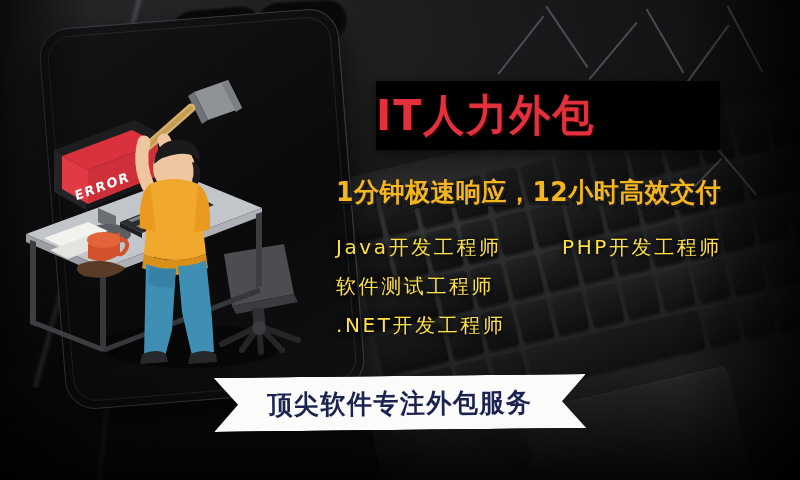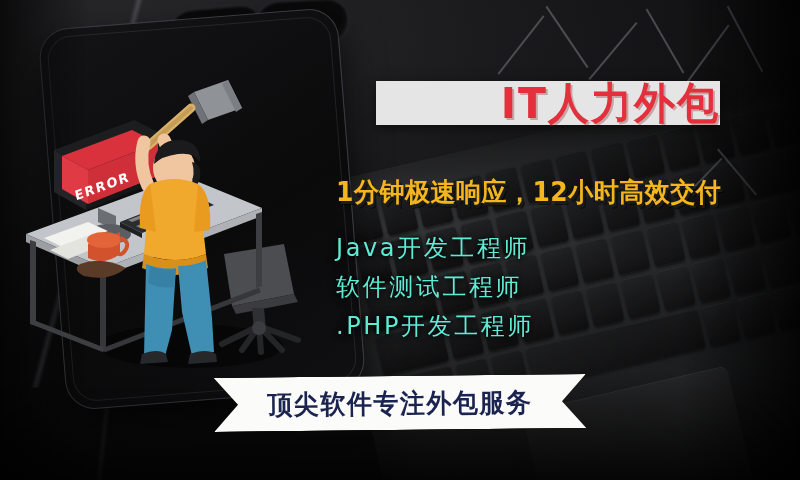--- a/index.html
+++ b/index.html
@@ -75,36 +75,36 @@
       background:linear-gradient(270deg,rgba(0,0,0,.82),rgba(0,0,0,0));}
   .bottom-band{position:absolute;left:0;bottom:0;width:800px;height:110px;
       background:linear-gradient(0deg,rgba(0,0,0,.80),rgba(0,0,0,0));}
   .left-band{position:absolute;left:0;top:0;width:90px;height:480px;
       background:linear-gradient(90deg,rgba(0,0,0,.70),rgba(0,0,0,0));}
 
   
   .illo{position:absolute;left:16px;top:58px;width:320px;height:330px;}
 
   
-  .title-plate{position:absolute;left:376px;top:81px;width:344px;height:44px;
-      background:#e5e5e5;box-shadow:0 3px 12px rgba(0,0,0,.55);
-      display:flex;align-items:center;justify-content:flex-end;}
+  .title-plate{position:absolute;left:376px;top:81px;width:344px;height:69px;
+      background:#000000;box-shadow:0 3px 12px rgba(0,0,0,.55);
+      display:flex;align-items:center;justify-content:flex-start;}
   .title-txt{color:#e3303c;font-size:41px;font-weight:900;letter-spacing:2px;
       font-family:"DejaVu Sans","Liberation Sans",sans-serif;
       transform:scaleY(1.06);white-space:nowrap;
       text-shadow:2px 2px 0 rgba(120,0,8,.28);}
 
   .subtitle{position:absolute;left:336px;top:176px;width:444px;
       color:#f4b51f;font-size:25px;font-weight:900;letter-spacing:.5px;white-space:nowrap;
       font-family:"DejaVu Sans","Liberation Sans",sans-serif;transform:scaleY(1.05);
       text-shadow:2px 2px 0 #1b1b1b,3px 3px 0 rgba(0,0,0,.55);}
 
   .roles{position:absolute;left:336px;top:228px;width:452px;}
   .role-row{display:flex;align-items:center;height:39px;}
-  .role{color:#5eead4;font-size:24px;letter-spacing:2.6px;white-space:nowrap;
+  .role{color:#fde047;font-size:20px;letter-spacing:2.6px;white-space:nowrap;
       font-family:"DejaVu Sans","Liberation Sans",sans-serif;
       text-shadow:0 1px 4px rgba(0,0,0,.95),0 0 10px rgba(0,0,0,.8);}
   .role.c1{width:226px;}
   .role.c2{width:226px;}
 
   
   .ribbon{position:absolute;left:214px;top:376px;width:372px;height:54px;
       background:#fbfbf9;box-shadow:0 4px 14px rgba(0,0,0,.6);
       clip-path:polygon(0 0, 372px 0, 348px 27px, 372px 54px, 0 54px, 24px 27px);
       display:flex;align-items:center;justify-content:center;transform:rotate(-.6deg);}
@@ -306,26 +306,27 @@
 
   <div class="title-plate">
     <span class="title-txt">IT人力外包</span>
   </div>
 
   <div class="subtitle">1分钟极速响应，12小时高效交付</div>
 
   <div class="roles">
     <div class="role-row">
       <span class="role c1">Java开发工程师</span>
+      <span class="role c2">PHP开发工程师</span>
     </div>
     <div class="role-row">
       <span class="role c1">软件测试工程师</span>
     </div>
     <div class="role-row">
-      <span class="role c1">.PHP开发工程师</span>
+      <span class="role c1">.NET开发工程师</span>
     </div>
   </div>
 
   <div class="ribbon">
     <span class="ribbon-txt">顶尖软件专注外包服务</span>
   </div>
 
 </div>
 
 </body></html>

